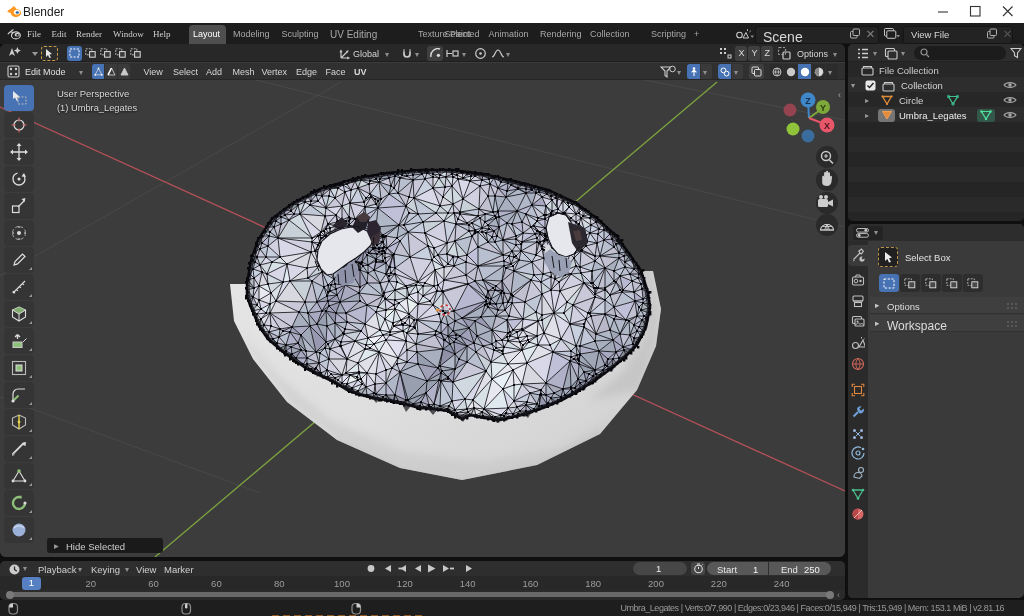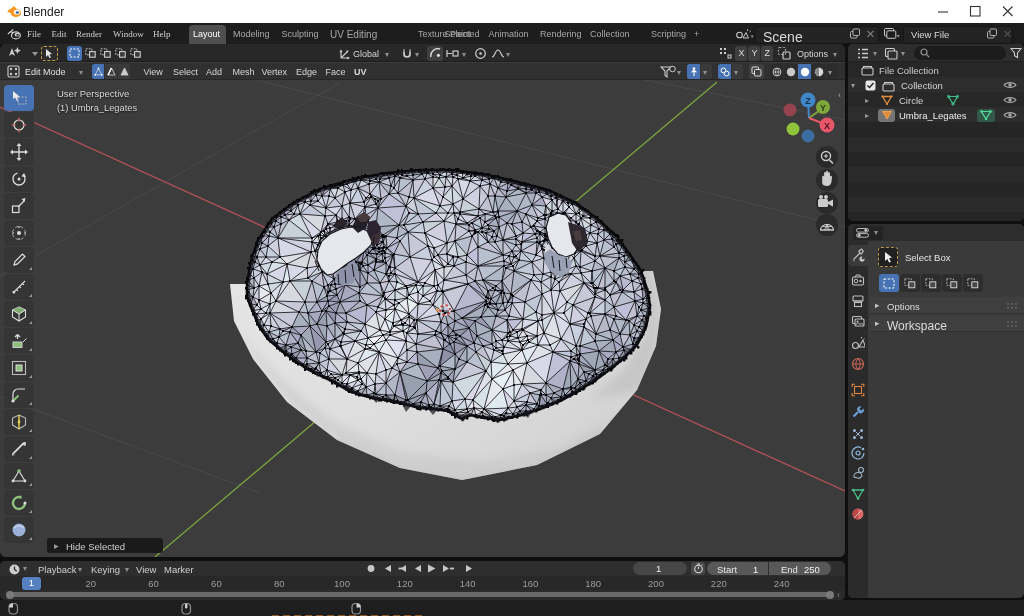--- a/index.html
+++ b/index.html
@@ -819,13 +819,14 @@
       <path d="M2 5.5a4 4 0 0 1 4-4v4z" fill="#d0d0d0"></path>
     </svg>
     <svg class="abs" style="left:180px;top:601.5px" width="13" height="13" viewBox="0 0 13 13">
       <rect x="2" y="1.5" width="8.5" height="10.5" rx="3.5" fill="none" stroke="#909090" stroke-width="1.2"></rect>
       <rect x="5" y="1.5" width="2.4" height="5" rx="1.2" fill="#d0d0d0"></rect>
     </svg>
     <svg class="abs" style="left:350px;top:601.5px" width="13" height="13" viewBox="0 0 13 13">
       <rect x="2" y="1.5" width="8.5" height="10.5" rx="3.5" fill="none" stroke="#909090" stroke-width="1.2"></rect>
       <path d="M10.5 5.5a4 4 0 0 0-4-4v4z" fill="#d0d0d0"></path>
     </svg>
+    <div class="abs" style="left:0;top:603px;width:1004px;text-align:right;font-size:9px;letter-spacing:-0.45px;color:#9a9a9a;">Umbra_Legates | Verts:0/7,990 | Edges:0/23,946 | Faces:0/15,949 | Tris:15,949 | Mem: 153.1 MiB | v2.81.16</div>
     <div class="abs" style="left:272px;top:614.5px;width:150px;height:1.5px;background:repeating-linear-gradient(90deg,#9c6226 0 7px,rgba(0,0,0,0) 7px 11px);opacity:0.9;"></div>
   </div>
 </body></html>

